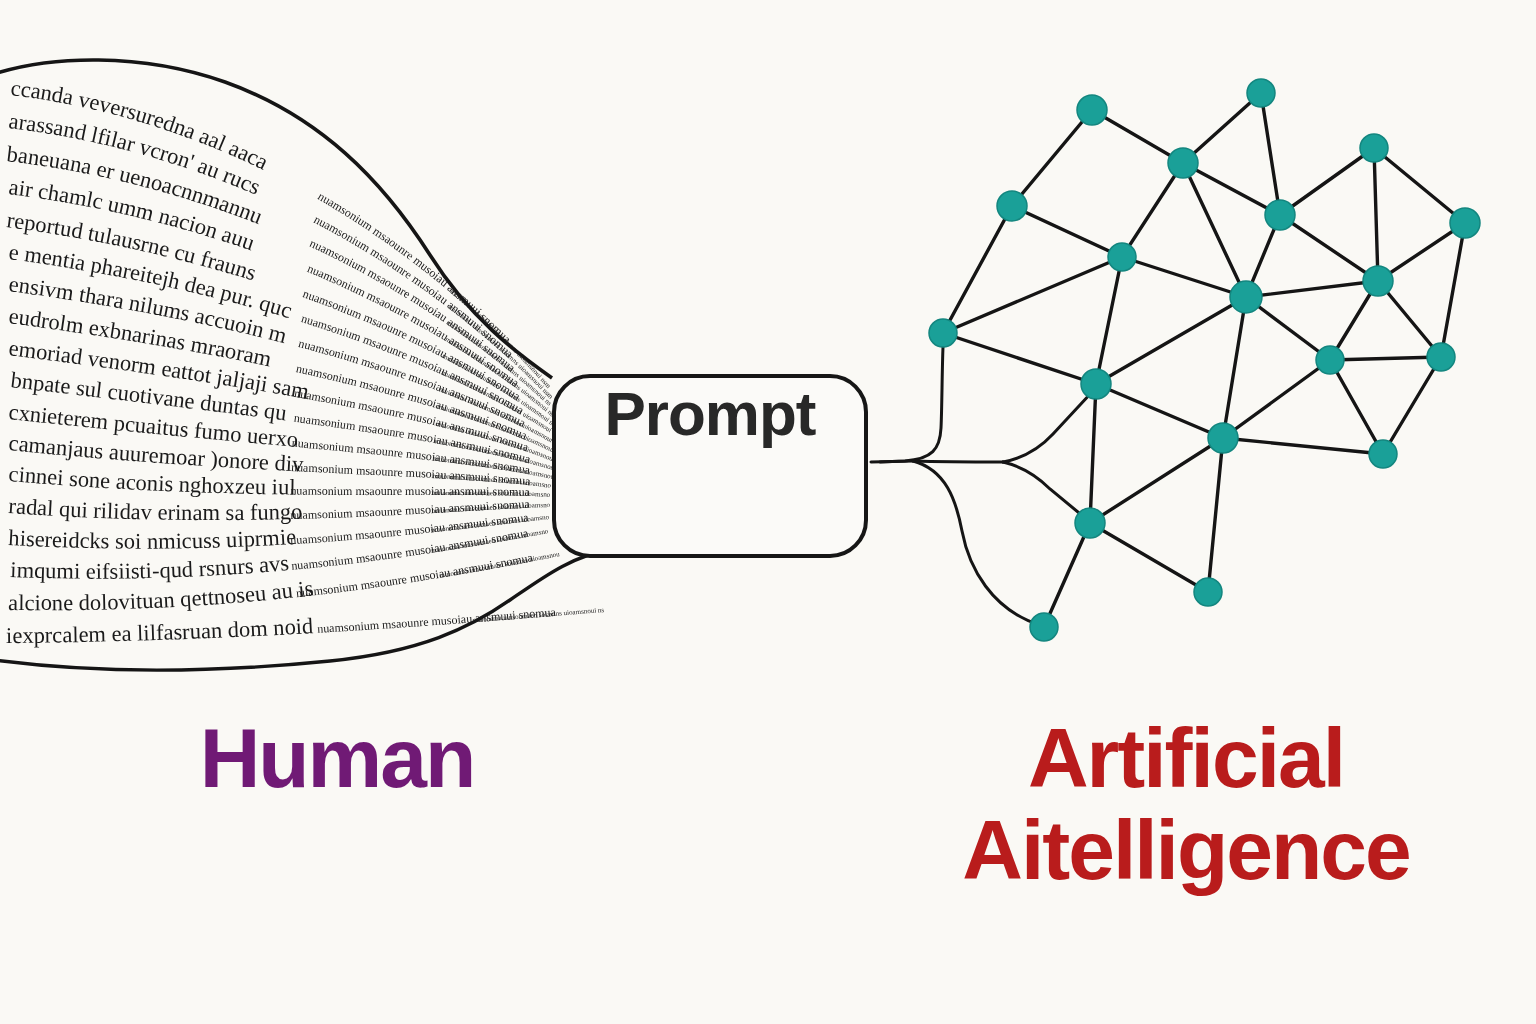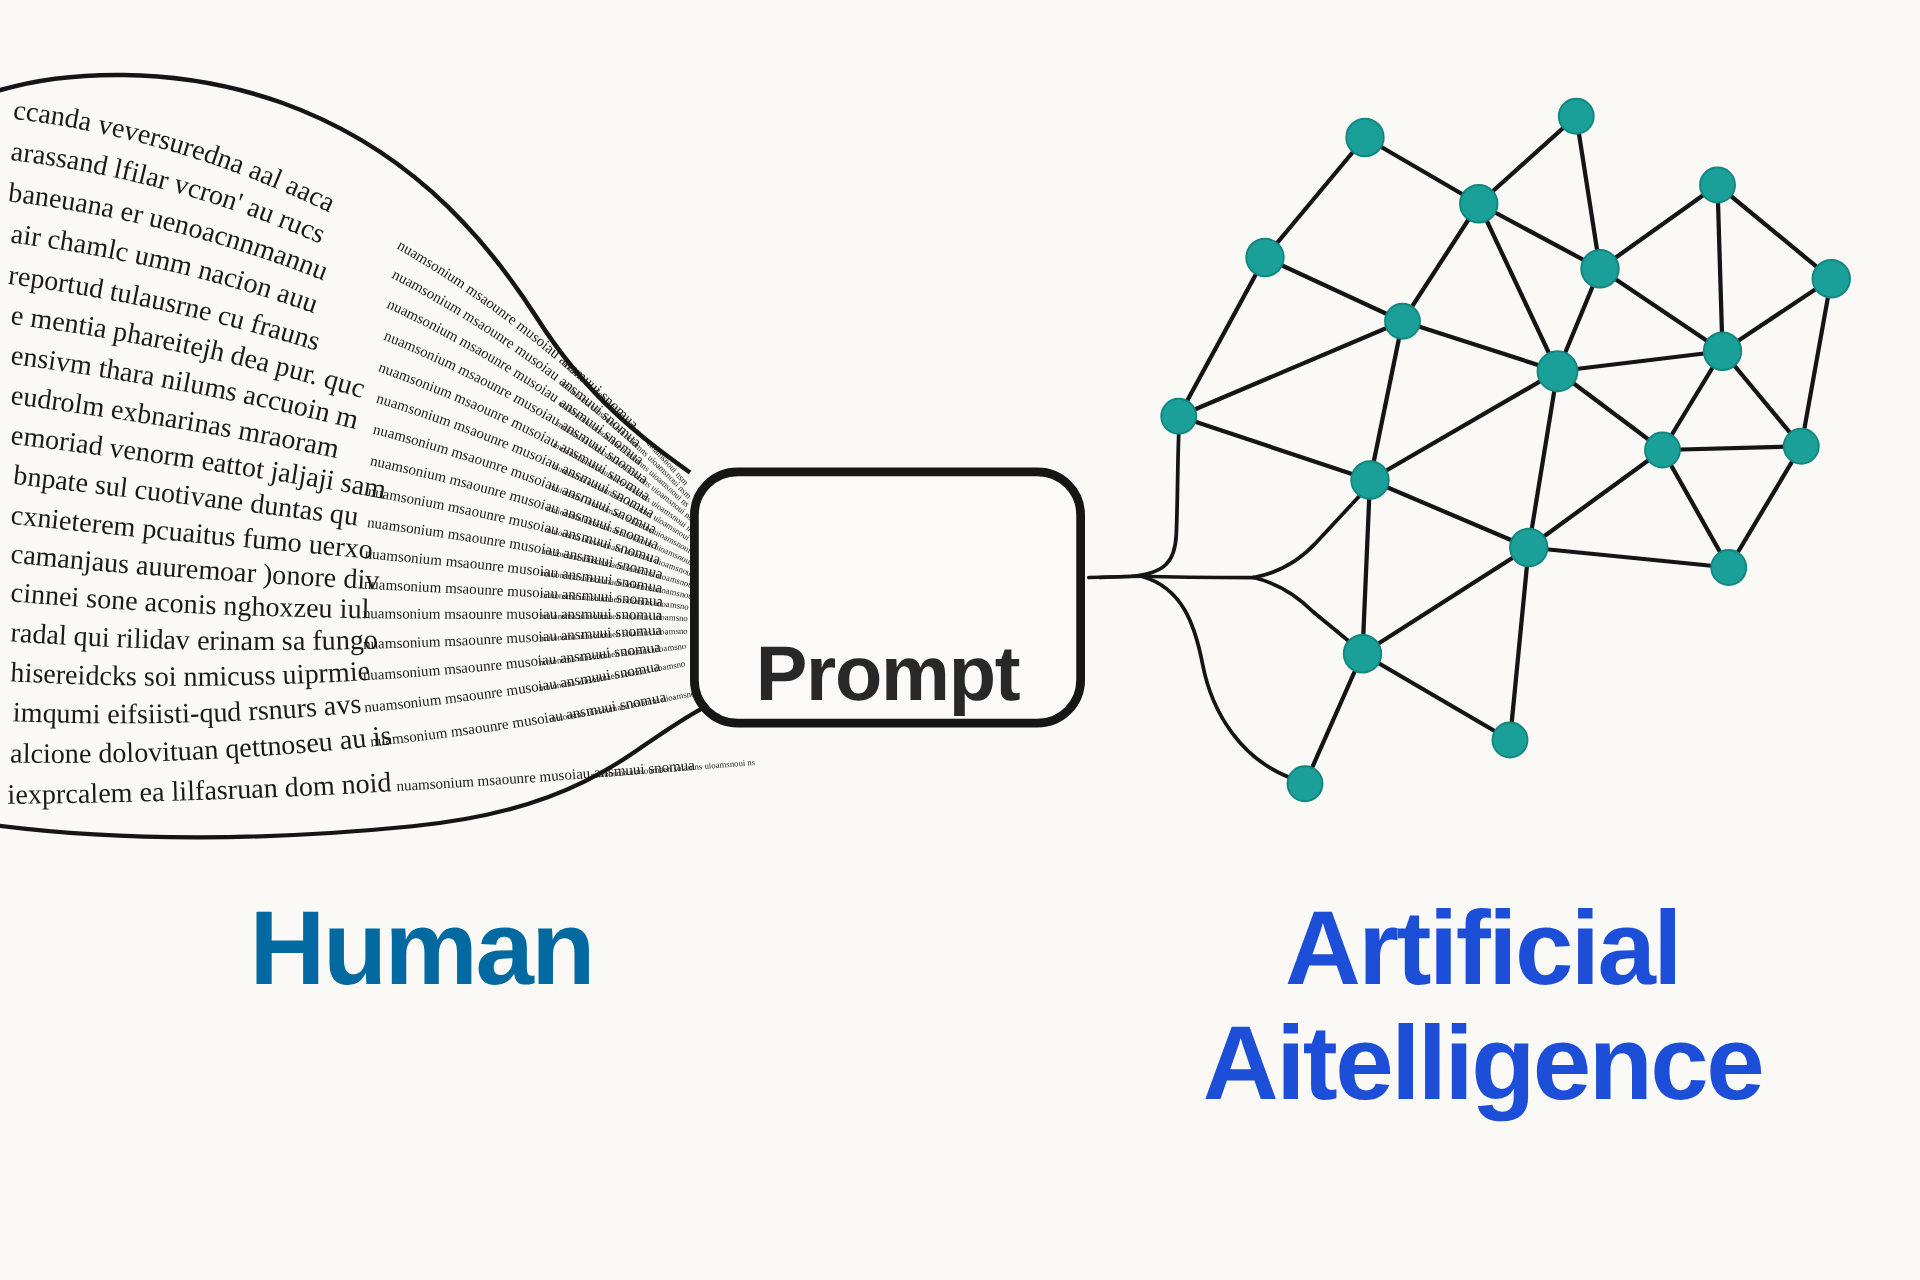--- a/index.html
+++ b/index.html
@@ -8,26 +8,26 @@
     background:#faf9f5;
     font-family:"Liberation Sans", sans-serif;
   }
   .canvas{position:relative;width:1536px;height:1024px;background:#faf9f5;}
   svg.layer{position:absolute;left:0;top:0;width:1536px;height:1024px;}
   .manuscript-text{
     font-family:"Liberation Serif", serif;
     fill:#1a1a1a;
   }
   .prompt-box{
-    position:absolute;left:552px;top:374px;width:316px;height:208px;
+    position:absolute;left:552px;top:374px;width:316px;height:184px;
     box-sizing:border-box;
     background:#fbfaf8;
-    border:7px solid #0ea5e9;
+    border:4px solid #0ea5e9;
     border-radius:38px;
-    display:flex;align-items:flex-end;justify-content:center;
+    display:flex;align-items:flex-start;justify-content:center;
     z-index:5;
   }
   .prompt-box span{
     font-size:62px;font-weight:700;color:#282828;letter-spacing:-1px;
   }
   .heading{
     position:absolute;top:712px;
     text-align:center;
     font-weight:700;font-size:84px;line-height:1.1;
     color:#2c2c2c;letter-spacing:-2px;
@@ -182,21 +182,21 @@
       <circle cx="1096" cy="384" r="15" fill="#1aa098" stroke="#13867f" stroke-width="1.5"></circle>
       <circle cx="1208" cy="592" r="14" fill="#1aa098" stroke="#13867f" stroke-width="1.5"></circle>
       <circle cx="1090" cy="523" r="15" fill="#1aa098" stroke="#13867f" stroke-width="1.5"></circle>
       <circle cx="1044" cy="627" r="14" fill="#1aa098" stroke="#13867f" stroke-width="1.5"></circle>
     </svg>
 
   <div class="prompt-box" style="background: rgb(251, 250, 248); border-color: rgb(22, 22, 22);">
     <span>Prompt</span>
   </div>
 
-  <div class="heading heading-left" style="color: #0369a1;">
+  <div class="heading heading-left" style="color: #701a75;">
     <div>Human</div>
   </div>
-  <div class="heading heading-right" style="color: #1d4ed8;">
+  <div class="heading heading-right" style="color: #b91c1c;">
     <div>Artificial</div>
     <div>Aitelligence</div>
   </div>
 
 </div>
 
 </body></html>

